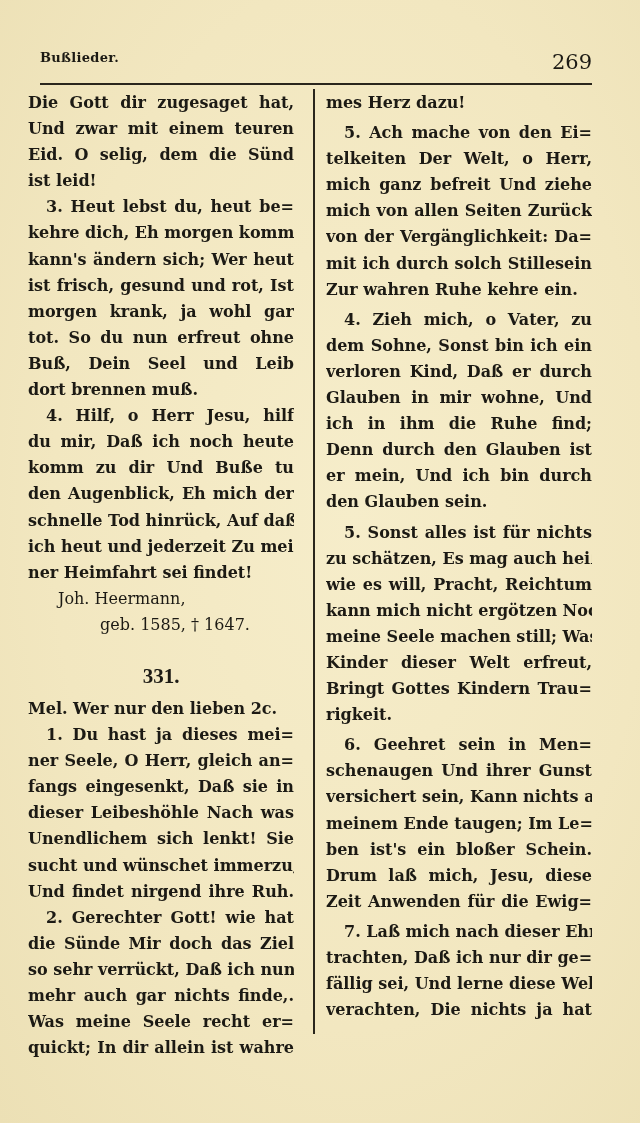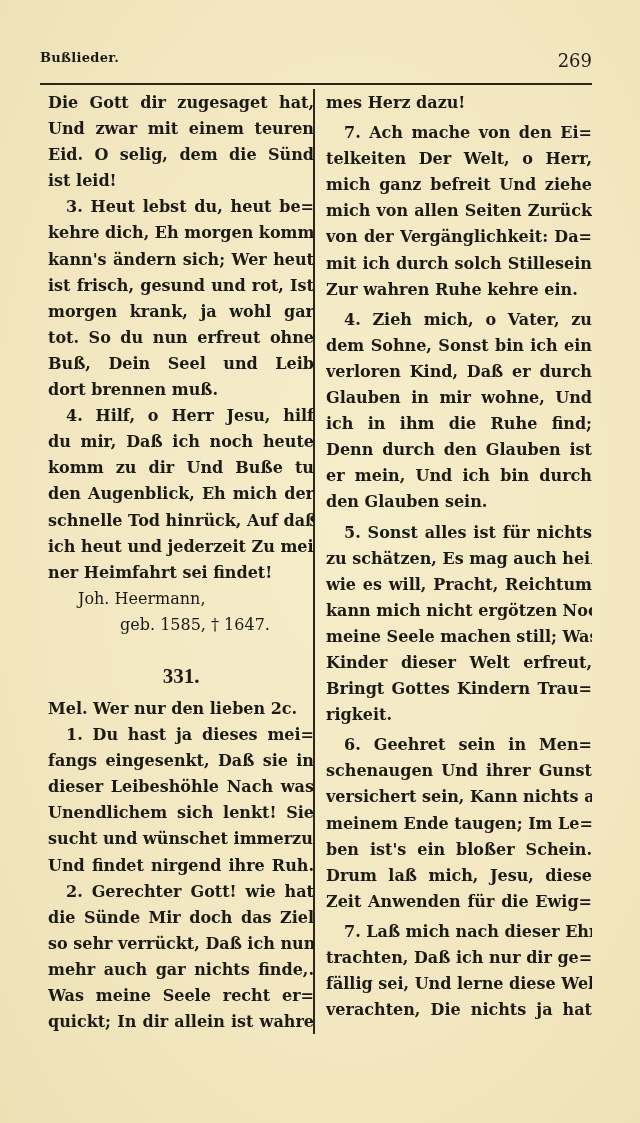--- a/index.html
+++ b/index.html
@@ -15,33 +15,33 @@
     background: radial-gradient(ellipse at 55% 45%, #f6edca 0%, #f2e7c0 60%, #ece0b5 100%);
   }
   .header {
     position: absolute; left: 40px; top: 46px; width: 552px; height: 30px;
   }
   .running-title {
     position: absolute; left: 0; right: 0; top: 4px; text-align: left;
     font-size: 13px; font-weight: bold; letter-spacing: 0.3px;
   }
   .page-number {
-    position: absolute; right: 0; top: 4px; font-size: 18px;
+    position: absolute; right: 0; top: 4px; font-size: 21px;
   }
   .header-rule {
     position: absolute; left: 40px; top: 83px; width: 552px; height: 2px; background: #2a261c;
   }
   .column-divider {
     position: absolute; left: 313px; top: 89px; width: 2px; height: 945px; background: #2a261c;
   }
   .col {
     position: absolute; top: 90px; width: 266px;
     font-size: 16px; line-height: 26.1px; font-weight: bold;
   }
-  .col.left { left: 48px; }
+  .col.left { left: 28px; }
   .col.right { left: 326px; }
   .line { display: block; white-space: nowrap; text-align: justify; text-align-last: justify; height: 26.1px; overflow: hidden; }
   .line.last { text-align-last: left; }
   .verse-gap { height: 4px; }
   .indent { padding-left: 18px; }
   .author { text-align-last: left; padding-left: 30px; font-weight: normal; }
   .dates { text-align-last: left; padding-left: 72px; font-weight: normal; }
   .hymn-number {
     text-align: center; font-size: 21px; font-weight: bold; height: 48px; line-height: 56px;
     font-family: "Liberation Serif", serif; margin-top: 10px;
@@ -86,20 +86,21 @@
       <span class="line last">ner Heimfahrt sei findet!</span>
     </div>
     <span class="line author">Joh. Heermann,</span>
     <span class="line dates">geb. 1585, † 1647.</span>
 
     <div class="hymn-number">331.</div>
     <span class="line last">Mel. Wer nur den lieben 2c.</span>
 
     <div>
       <span class="line indent">1. Du hast ja dieses mei=</span>
+      <span class="line">ner Seele, O Herr, gleich an=</span>
       <span class="line">fangs eingesenkt, Daß sie in</span>
       <span class="line">dieser Leibeshöhle Nach was</span>
       <span class="line">Unendlichem sich lenkt! Sie</span>
       <span class="line">sucht und wünschet immerzu,</span>
       <span class="line">Und findet nirgend ihre Ruh.</span>
     </div>
     <div>
       <span class="line indent">2. Gerechter Gott! wie hat</span>
       <span class="line">die Sünde Mir doch das Ziel</span>
       <span class="line">so sehr verrückt, Daß ich nun=</span>
@@ -108,21 +109,21 @@
       <span class="line">quickt; In dir allein ist wahre</span>
     </div>
   </div>
 
   <div class="col right">
     <div>
       <span class="line last">mes Herz dazu!</span>
     </div>
     <div class="verse-gap"></div>
     <div>
-      <span class="line indent">7. Ach mache von den Ei=</span>
+      <span class="line indent">5. Ach mache von den Ei=</span>
       <span class="line">telkeiten Der Welt, o Herr,</span>
       <span class="line">mich ganz befreit Und ziehe</span>
       <span class="line">mich von allen Seiten Zurück</span>
       <span class="line">von der Vergänglichkeit: Da=</span>
       <span class="line">mit ich durch solch Stillesein</span>
       <span class="line last">Zur wahren Ruhe kehre ein.</span>
     </div>
     <div class="verse-gap"></div>
     <div>
       <span class="line indent">4. Zieh mich, o Vater, zu</span>

